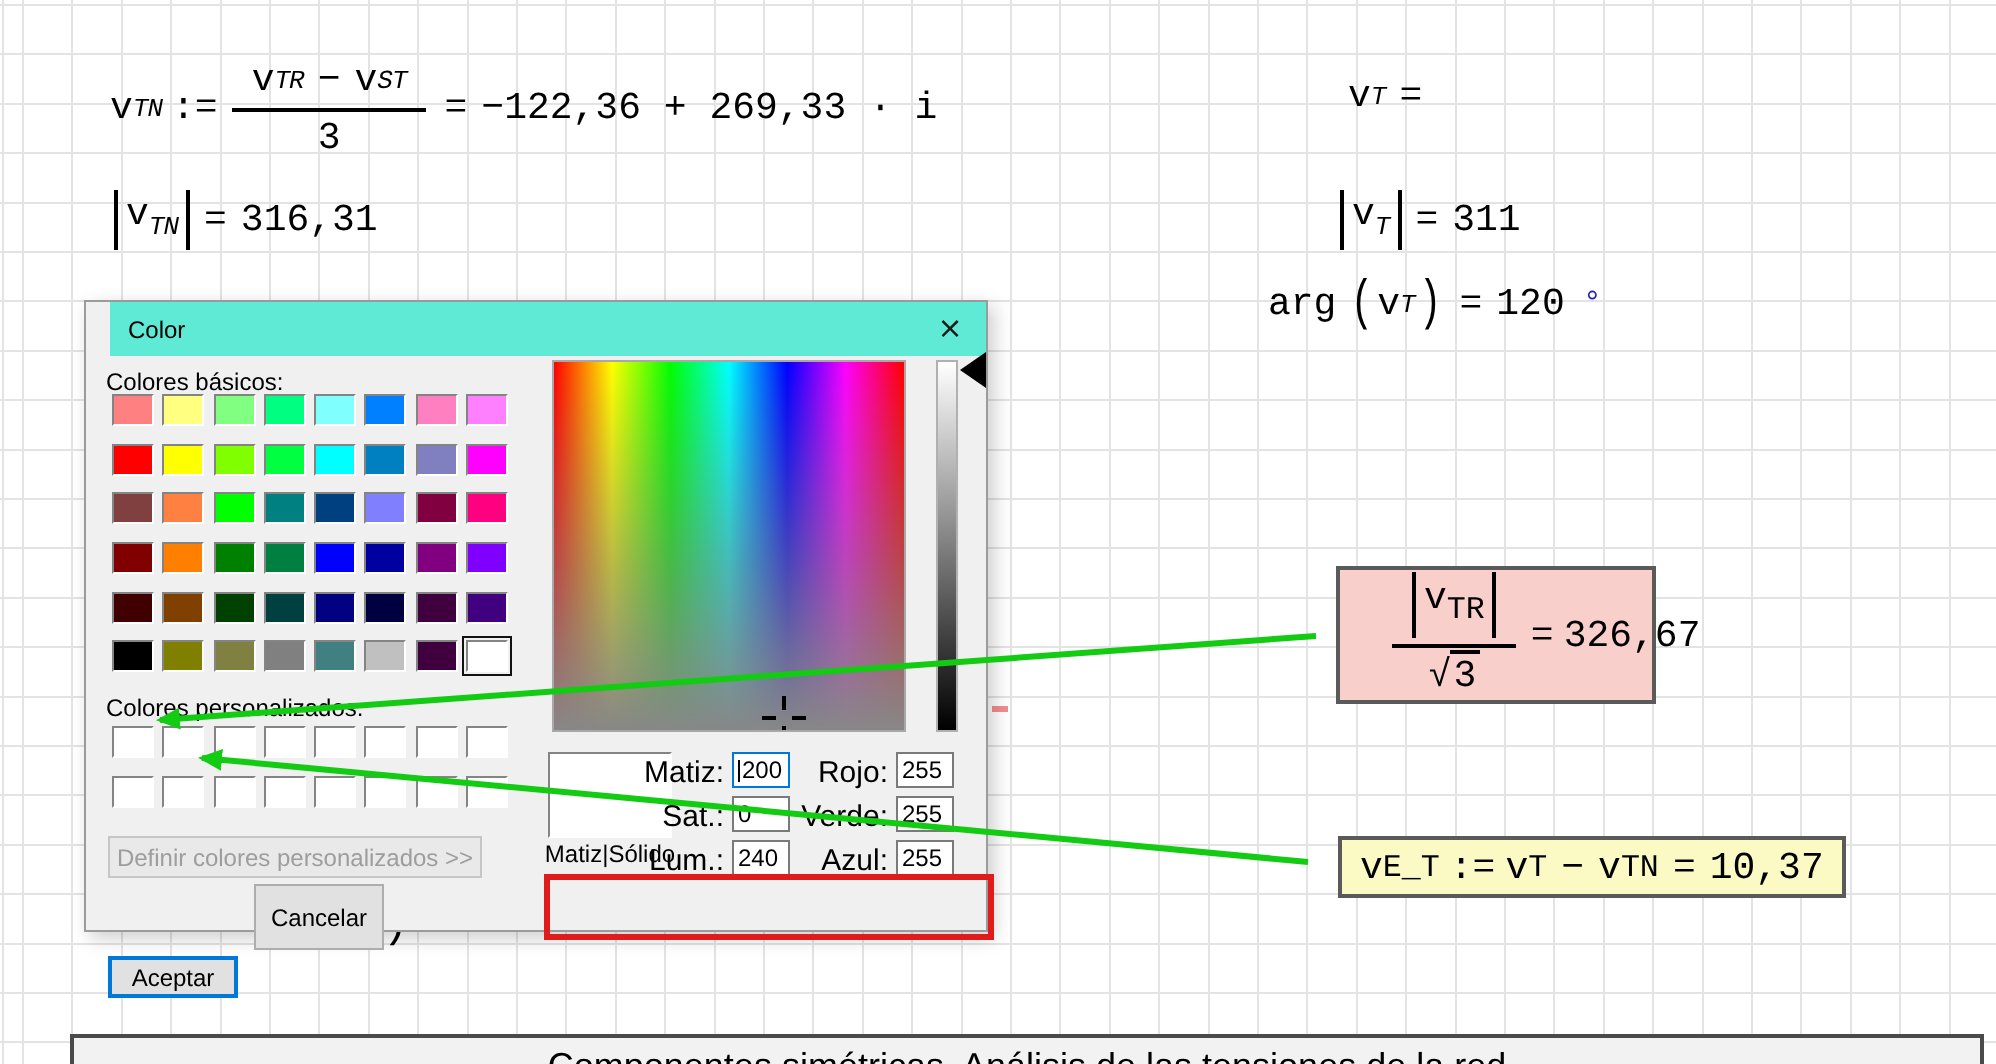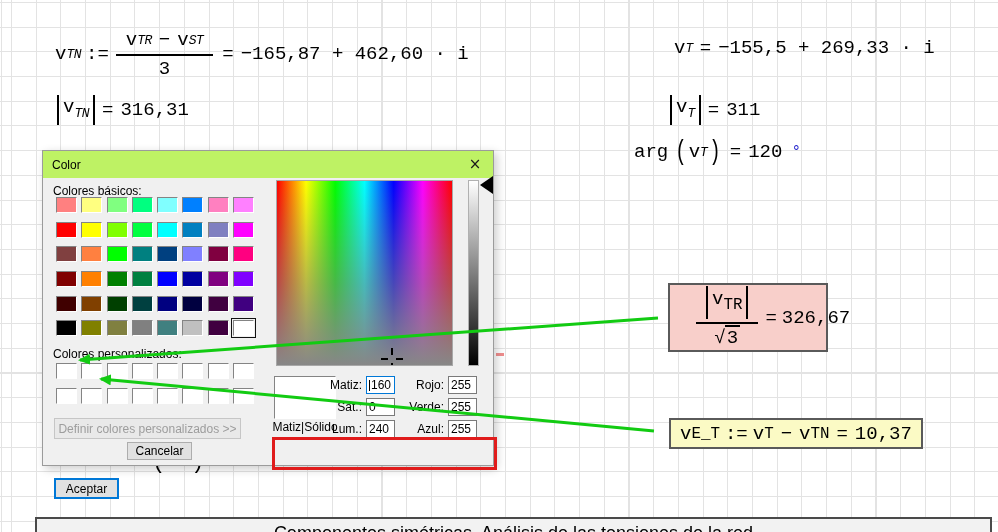--- a/index.html
+++ b/index.html
@@ -53,21 +53,21 @@
     background:#f2f2f2;border:2px solid #4a4a4a;box-sizing:border-box;
     text-align:center;font-size:18px;color:#000;padding-top:4px;
   }
 
   
   .dialog{
     position:absolute;left:42px;top:150px;width:452px;height:316px;
     background:#f0f0f0;border:1px solid #9b9b9b;box-sizing:border-box;
     box-shadow:3px 3px 9px rgba(0,0,0,0.20);z-index:10;font-size:12px;color:#000;
   }
-  .titlebar{position:absolute;left:0;top:0;right:0;height:27px;background:#bef264;}
+  .titlebar{position:absolute;left:12px;top:0;right:0;height:27px;background:#5eead4;}
   .dlg-title{position:absolute;left:9px;top:7px;font-size:12px;}
   .close-btn{position:absolute;right:0;top:0;width:36px;height:27px;text-align:center;line-height:26px;
     font-size:15px;font-family:"DejaVu Sans",sans-serif;color:#1a1a1a;}
   .dlg-label{position:absolute;font-size:12px;text-align:right;}
   .swgrid{position:absolute;display:grid;grid-template-columns:repeat(8,21px);column-gap:4.3px;row-gap:8.7px;}
   .sw{width:19px;height:14px;border:1px solid;border-color:#848484 #ffffff #ffffff #848484;}
   .sw.sel{outline:1.5px solid #111;outline-offset:1px;}
   .btn{
     position:absolute;background:#e1e1e1;border:1px solid #adadad;box-sizing:border-box;
     font-size:12px;text-align:center;color:#000;display:flex;align-items:center;justify-content:center;
@@ -87,21 +87,21 @@
     position:absolute;left:425px;top:29px;width:11px;height:186px;
     border:1px solid #b0b0b0;box-sizing:border-box;
     background:linear-gradient(to bottom,#ffffff,#000000);
   }
   .lum-arrow{
     position:absolute;left:437px;top:25px;width:0;height:0;
     border-top:9px solid transparent;border-bottom:9px solid transparent;border-right:13px solid #000;
   }
   .preview{position:absolute;left:231px;top:225px;width:62px;height:43px;background:#fff;
     border:1px solid;border-color:#848484 #ffffff #ffffff #848484;box-sizing:border-box;}
-  .fld-label{position:absolute;width:60px;text-align:right;font-size:12px;}
+  .fld-label{position:absolute;width:60px;text-align:right;font-size:15px;}
   .fld{
     position:absolute;width:29px;height:18px;background:#fff;border:1px solid #7a7a7a;box-sizing:border-box;
     font-size:12px;padding:1px 0 0 2px;font-family:"Liberation Sans",sans-serif;
   }
   .fld.focused{border:1px solid #0078d7;}
   .caret{display:inline-block;width:1px;height:11px;background:#000;vertical-align:-2px;margin-right:1px;}
 
   
   .red-rect{position:absolute;left:272px;top:437px;width:225px;height:33px;border:3px solid #e01b1b;
     box-sizing:border-box;z-index:60;pointer-events:none;}
@@ -121,34 +121,33 @@
       <span class="num">
         <span>v</span>
           <sub>TR</sub>
         <span class="op">−</span>
         <span>v</span>
           <sub>ST</sub>
       </span>
       <span class="den">3</span>
     </span>
     <span class="op">=</span>
-    <span>−165,87 + 462,60 · i</span>
+    <span>−122,36 + 269,33 · i</span>
   </div>
 
   <div class="region" style="left:57px;top:95px;">
     <span class="abs"><span>v</span><sub>TN</sub></span>
     <span class="op">=</span>
     <span>316,31</span>
   </div>
 
   <div class="region" style="left:674px;top:38px;">
     <span>v</span>
       <sub>T</sub>
     <span class="op">=</span>
-    <span>−155,5 + 269,33 · i</span>
   </div>
 
   <div class="region" style="left:670px;top:95px;">
     <span class="abs"><span>v</span><sub>T</sub></span>
     <span class="op">=</span>
     <span>311</span>
   </div>
 
   <div class="region" style="left:634px;top:142px;">
     <span style="margin-right:5px;">arg</span>
@@ -266,37 +265,37 @@
         <div class="sw" style="background: rgb(255, 255, 255);"></div>
         <div class="sw" style="background: rgb(255, 255, 255);"></div>
         <div class="sw" style="background: rgb(255, 255, 255);"></div>
         <div class="sw" style="background: rgb(255, 255, 255);"></div>
         <div class="sw" style="background: rgb(255, 255, 255);"></div>
         <div class="sw" style="background: rgb(255, 255, 255);"></div>
       </div>
 
     <div class="btn disabled" style="left:11px;top:267px;width:187px;height:21px;">Definir colores personalizados &gt;&gt;</div>
     <div class="btn default" style="left:11px;top:291px;width:65px;height:21px;">Aceptar</div>
-    <div class="btn" style="left:84px;top:291px;width:65px;height:18px;">Cancelar</div>
+    <div class="btn" style="left:84px;top:291px;width:65px;height:33px;">Cancelar</div>
 
     <div class="hue-field">
       <div class="ch" style="left:104px;top:177px;width:7px;height:2px;"></div>
       <div class="ch" style="left:119px;top:177px;width:7px;height:2px;"></div>
       <div class="ch" style="left:114px;top:167px;width:2px;height:7px;"></div>
       <div class="ch" style="left:114px;top:182px;width:2px;height:7px;"></div>
     </div>
 
     <div class="lum-slider"></div>
     <div class="lum-arrow"></div>
 
     <div class="preview"></div>
     <div class="dlg-label" style="left:224px;top:269px;width:76px;text-align:center;">Matiz|Sólido</div>
 
     <div class="fld-label" style="left:259px;top:227px;">Matiz:</div>
-    <div class="fld focused" style="left:323px;top:225px;"><span class="caret"></span><span>160</span></div>
+    <div class="fld focused" style="left:323px;top:225px;"><span class="caret"></span><span>200</span></div>
     <div class="fld-label" style="left:259px;top:249px;">Sat.:</div>
     <div class="fld" style="left:323px;top:247px;"><span>0</span></div>
     <div class="fld-label" style="left:259px;top:271px;">Lum.:</div>
     <div class="fld" style="left:323px;top:269px;"><span>240</span></div>
 
     <div class="fld-label" style="left:341px;top:227px;">Rojo:</div>
     <div class="fld" style="left:405px;top:225px;"><span>255</span></div>
     <div class="fld-label" style="left:341px;top:249px;">Verde:</div>
     <div class="fld" style="left:405px;top:247px;"><span>255</span></div>
     <div class="fld-label" style="left:341px;top:271px;">Azul:</div>

